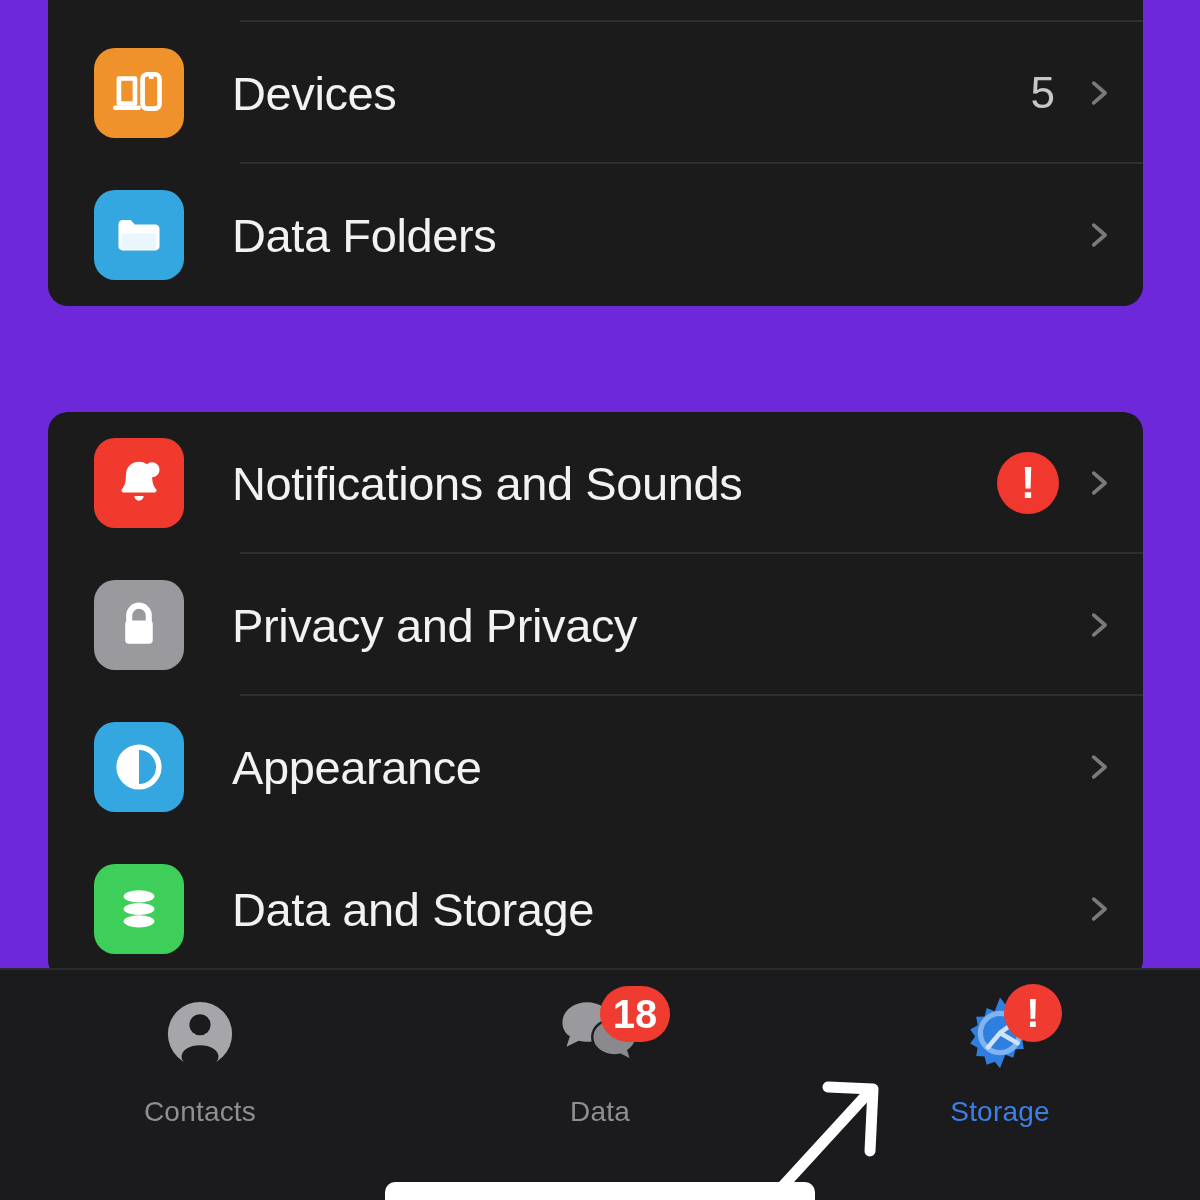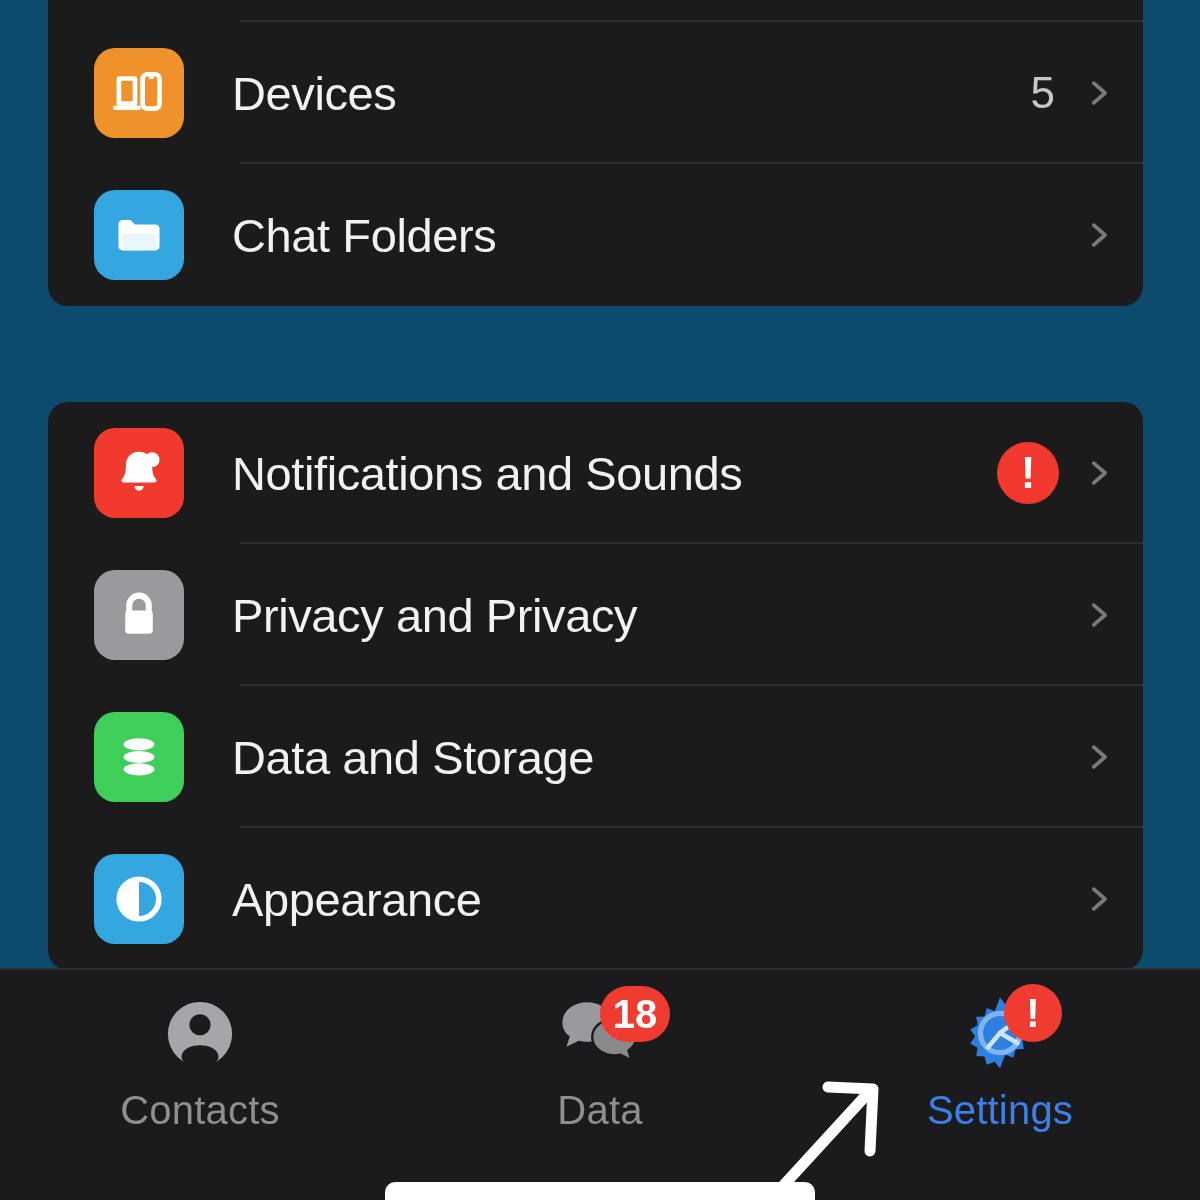--- a/index.html
+++ b/index.html
@@ -2,31 +2,31 @@
 <html><head>
 <meta charset="utf-8">
 <style>
   * { margin:0; padding:0; box-sizing:border-box; }
   html, body {
     width:1200px; height:1200px;
     background:#080808;
     font-family:"Liberation Sans", sans-serif;
     overflow:hidden;
   }
-  .screen { position:relative; width:1200px; height:1200px; background:#0c4a6e; }
+  .screen { position:relative; width:1200px; height:1200px; background:#6d28d9; }
 
   
   .content { position:absolute; left:0; top:0; width:1200px; height:968px; overflow:hidden; }
 
   .card {
     position:absolute; left:48px; width:1095px;
     background:#1b1b1b; border-radius:20px;
   }
   #card-1 { top:-120px; }
-  #card-2 { top:402px; }
+  #card-2 { top:412px; }
 
   .row { position:relative; display:flex; align-items:center; height:142px; padding:0 22px 0 46px; }
   .row .sep {
     position:absolute; left:192px; right:0; bottom:0; height:2px; background:#2e2e2e;
   }
   .row:last-child .sep { display:none; }
 
   .icon-box {
     width:90px; height:90px; border-radius:21px; flex:0 0 90px;
     display:flex; align-items:center; justify-content:center; position:relative;
@@ -49,21 +49,21 @@
   .chev { width:34px; height:34px; flex:0 0 34px; margin-right:6px; }
 
   
   .tabbar {
     position:absolute; left:0; bottom:0; width:1200px; height:232px;
     background:#1b1b1d; border-top:2px solid #2a2a2c;
     display:flex; align-items:flex-start; padding-top:22px;
   }
   .tab { flex:1 1 0; display:flex; flex-direction:column; align-items:center; position:relative; }
   .tab-icon { position:relative; width:96px; height:84px; display:flex; align-items:center; justify-content:center; }
-  .tab-label { margin-top:12px; font-size:40px; letter-spacing:0.2px; }
+  .tab-label { margin-top:20px; font-size:28px; letter-spacing:0.2px; }
   .tab-label.inactive { color:#8e8e93; }
   .tab-label.active { color:#3b7fe8; }
 
   .count-badge {
     position:absolute; top:-6px; left:48px;
     min-width:70px; height:56px; border-radius:28px; background:#ef3b30;
     display:flex; align-items:center; justify-content:center; padding:0 10px;
   }
   .count-badge span { color:#fff; font-size:40px; font-weight:bold; line-height:1; }
 
@@ -114,21 +114,21 @@
         <div class="sep"></div>
       </div>
 
       <div class="row">
         <div class="icon-box" style="background:#35a7e0;">
           <svg width="56" height="56" viewBox="0 0 24 24">
             <path d="M3.2 7.4c0-1 .8-1.8 1.8-1.8h3.4l1.8 1.9h8.8c1 0 1.8.8 1.8 1.8v7.5c0 1-.8 1.8-1.8 1.8H5c-1 0-1.8-.8-1.8-1.8V7.4z" fill="#ffffff"></path>
             <path d="M4.6 11.4h14.8v5.6c0 .6-.5 1-1 1H5.6c-.6 0-1-.4-1-1v-5.6z" fill="#eaf6fd"></path>
           </svg>
         </div>
-        <div class="row-label">Chat Folders</div>
+        <div class="row-label">Data Folders</div>
         <svg class="chev" viewBox="0 0 24 24" fill="none" stroke="#7a7a7e" stroke-width="2.6" stroke-linecap="round" stroke-linejoin="round">
             <polyline points="9 5 17 12 9 19"></polyline>
           </svg>
 
       </div>
 
     </div>
 
     <div class="card" id="card-2">
 
@@ -158,46 +158,46 @@
           </svg>
         </div>
         <div class="row-label">Privacy and Privacy</div>
         <svg class="chev" viewBox="0 0 24 24" fill="none" stroke="#7a7a7e" stroke-width="2.6" stroke-linecap="round" stroke-linejoin="round">
             <polyline points="9 5 17 12 9 19"></polyline>
           </svg>
         <div class="sep"></div>
       </div>
 
       <div class="row">
+        <div class="icon-box" style="background:#35a7e0;">
+          <svg width="58" height="58" viewBox="0 0 24 24">
+            <circle cx="12" cy="12" r="8.2" fill="none" stroke="#ffffff" stroke-width="2.3"></circle>
+            <path d="M12 3.8a8.2 8.2 0 0 0 0 16.4z" fill="#ffffff"></path>
+          </svg>
+        </div>
+        <div class="row-label">Appearance</div>
+        <svg class="chev" viewBox="0 0 24 24" fill="none" stroke="#7a7a7e" stroke-width="2.6" stroke-linecap="round" stroke-linejoin="round">
+            <polyline points="9 5 17 12 9 19"></polyline>
+          </svg>
+
+      </div>
+
+      <div class="row">
         <div class="icon-box" style="background:#3ecf5a;">
           <svg width="56" height="56" viewBox="0 0 24 24">
             <ellipse cx="12" cy="6.6" rx="6.6" ry="2.6" fill="#ffffff"></ellipse>
             <ellipse cx="12" cy="12" rx="6.6" ry="2.6" fill="#ffffff"></ellipse>
             <ellipse cx="12" cy="17.3" rx="6.6" ry="2.6" fill="#ffffff"></ellipse>
           </svg>
         </div>
         <div class="row-label">Data and Storage</div>
         <svg class="chev" viewBox="0 0 24 24" fill="none" stroke="#7a7a7e" stroke-width="2.6" stroke-linecap="round" stroke-linejoin="round">
             <polyline points="9 5 17 12 9 19"></polyline>
           </svg>
         <div class="sep"></div>
-      </div>
-
-      <div class="row">
-        <div class="icon-box" style="background:#35a7e0;">
-          <svg width="58" height="58" viewBox="0 0 24 24">
-            <circle cx="12" cy="12" r="8.2" fill="none" stroke="#ffffff" stroke-width="2.3"></circle>
-            <path d="M12 3.8a8.2 8.2 0 0 0 0 16.4z" fill="#ffffff"></path>
-          </svg>
-        </div>
-        <div class="row-label">Appearance</div>
-        <svg class="chev" viewBox="0 0 24 24" fill="none" stroke="#7a7a7e" stroke-width="2.6" stroke-linecap="round" stroke-linejoin="round">
-            <polyline points="9 5 17 12 9 19"></polyline>
-          </svg>
-
       </div>
 
     </div>
   </div>
 
   <div class="tabbar">
 
     <div class="tab">
       <div class="tab-icon">
         <svg width="82" height="82" viewBox="0 0 24 24">
@@ -226,21 +226,21 @@
       <div class="tab-icon">
         <svg width="84" height="84" viewBox="0 0 24 24">
           <path d="M12 1.6l1.5 1.9 2.3-.9.6 2.4 2.4.1-.4 2.4 2.1 1.2-1.4 2 1.4 2-2.1 1.2.4 2.4-2.4.1-.6 2.4-2.3-.9L12 21.8l-1.5-1.9-2.3.9-.6-2.4-2.4-.1.4-2.4-2.1-1.2 1.4-2-1.4-2 2.1-1.2-.4-2.4 2.4-.1.6-2.4 2.3.9L12 1.6z" fill="#2f7fe0"></path>
           <circle cx="12" cy="11.7" r="5.6" fill="none" stroke="#7fb4f0" stroke-width="1.5"></circle>
           <path d="M12 11.7l4.4-3.2M12 11.7l-3.4 4.1M12 11.7l5 2.9" stroke="#cfe3fa" stroke-width="1.3" stroke-linecap="round"></path>
         </svg>
         <div class="bang-badge">
           <span>!</span>
         </div>
       </div>
-      <div class="tab-label active">Settings</div>
+      <div class="tab-label active">Storage</div>
     </div>
 
   </div>
 
   <svg class="arrow" viewBox="0 0 140 120">
     <path d="M12 112 L100 16" stroke="#ffffff" stroke-width="11" stroke-linecap="round" fill="none"></path>
     <path d="M58 12 L103 14 L100 76" stroke="#ffffff" stroke-width="11" stroke-linecap="round" stroke-linejoin="round" fill="none"></path>
   </svg>
 
   <div class="home-indicator"></div>

